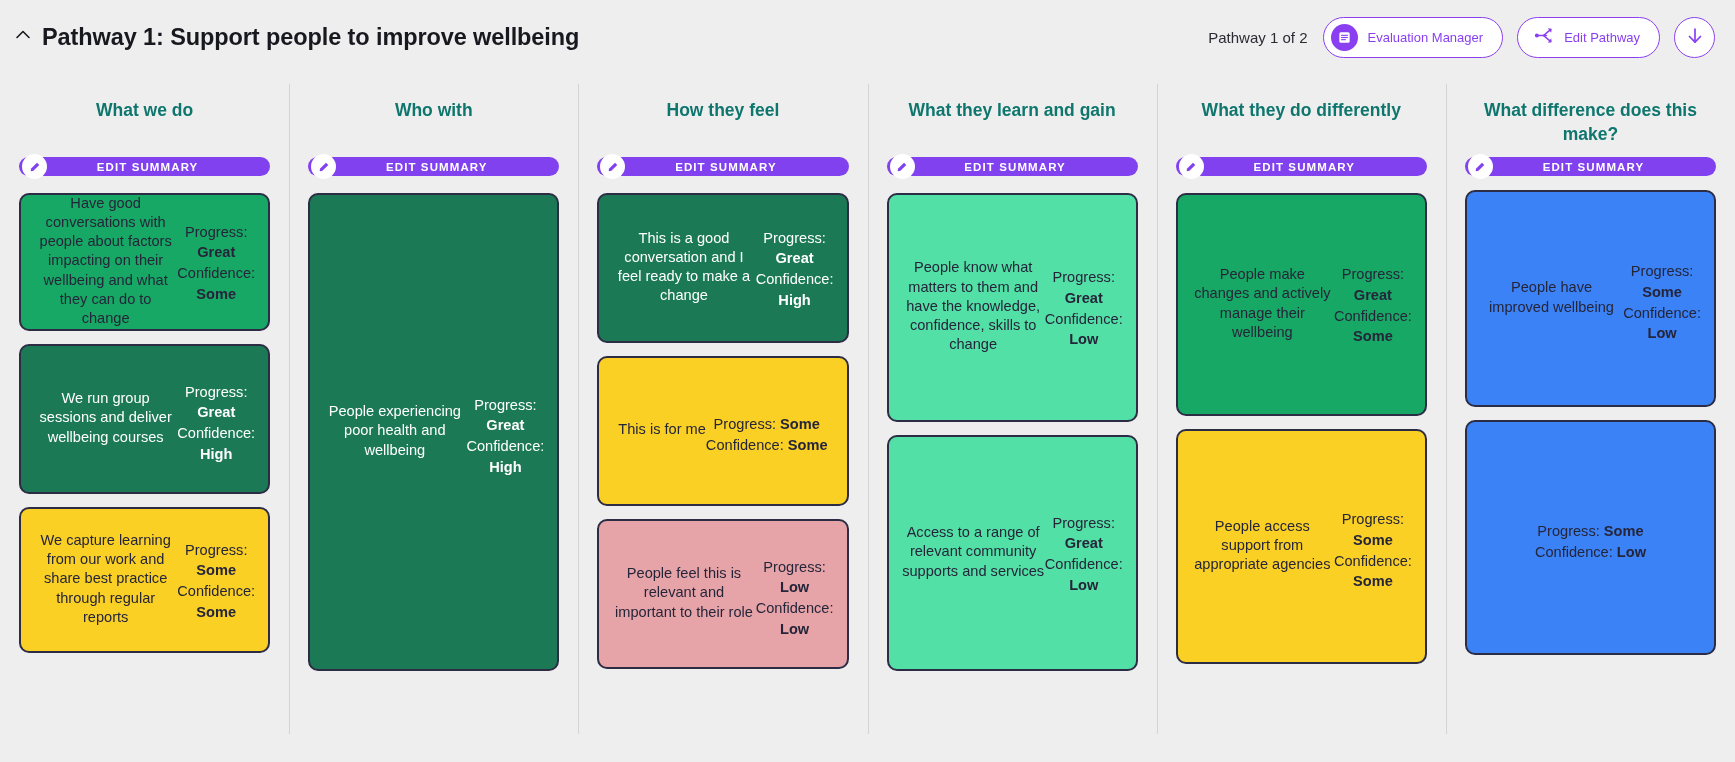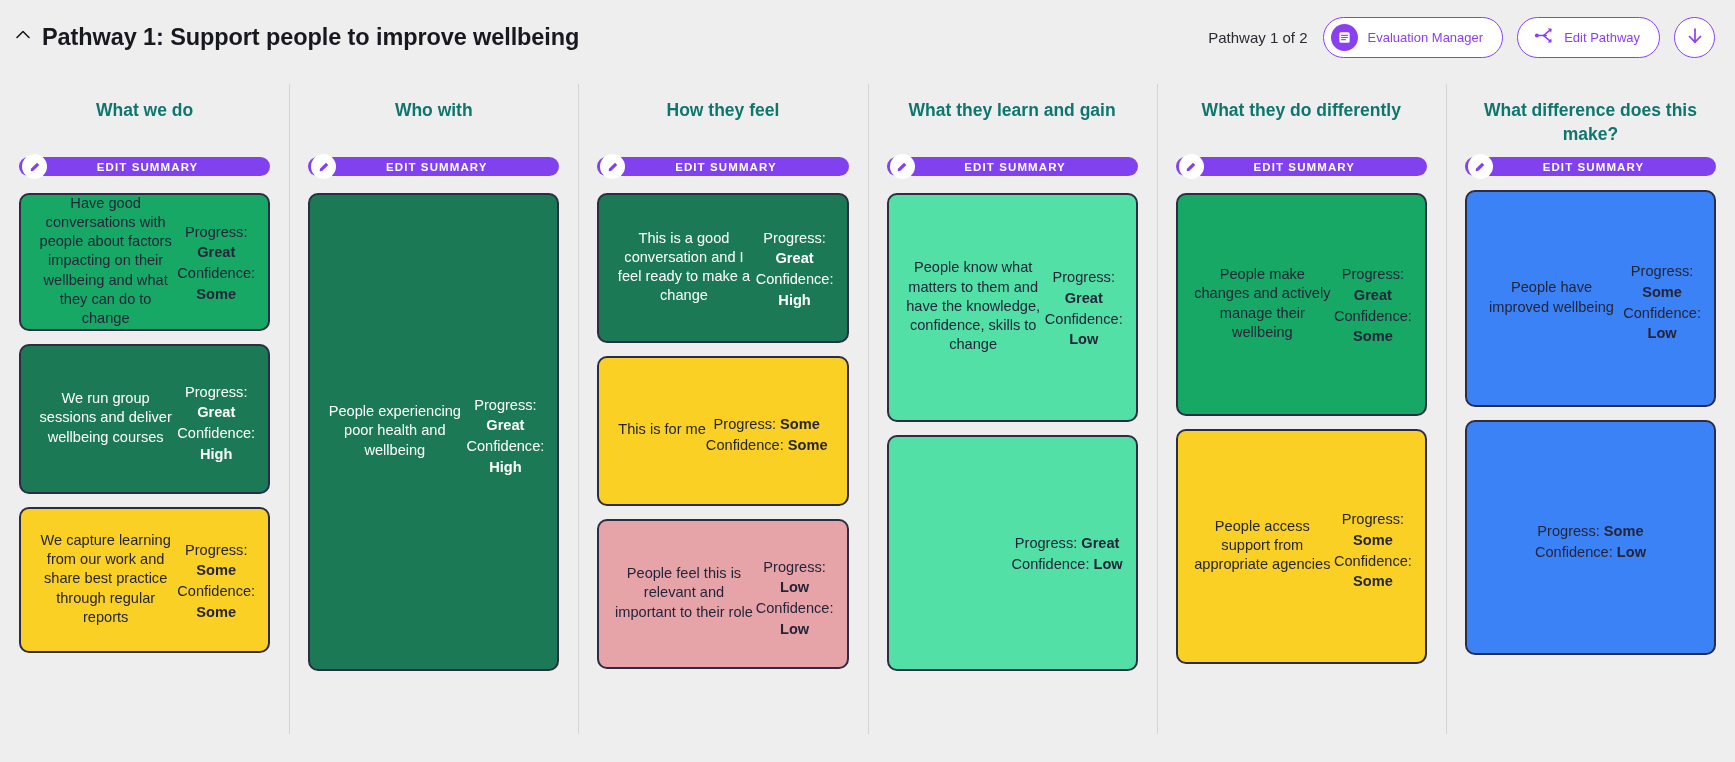--- a/index.html
+++ b/index.html
@@ -361,20 +361,21 @@
     </button>
     <div class="cards">
       <div class="card c-green-lite">
         <div class="card-text">People know what matters to them and have the knowledge, confidence, skills to change</div>
         <div class="card-meta tight">
           <div><span>Progress:</span> <b>Great</b></div>
           <div><span>Confidence:</span> <b>Low</b></div>
         </div>
       </div>
       <div class="card c-green-lite">
+        <div class="card-text">Access to a range of relevant community supports and services</div>
         <div class="card-meta tight">
           <div><span>Progress:</span> <b>Great</b></div>
           <div><span>Confidence:</span> <b>Low</b></div>
         </div>
       </div>
     </div>
   </div>
 
   <div class="column col-5">
     <div class="col-title">What they do differently</div>

